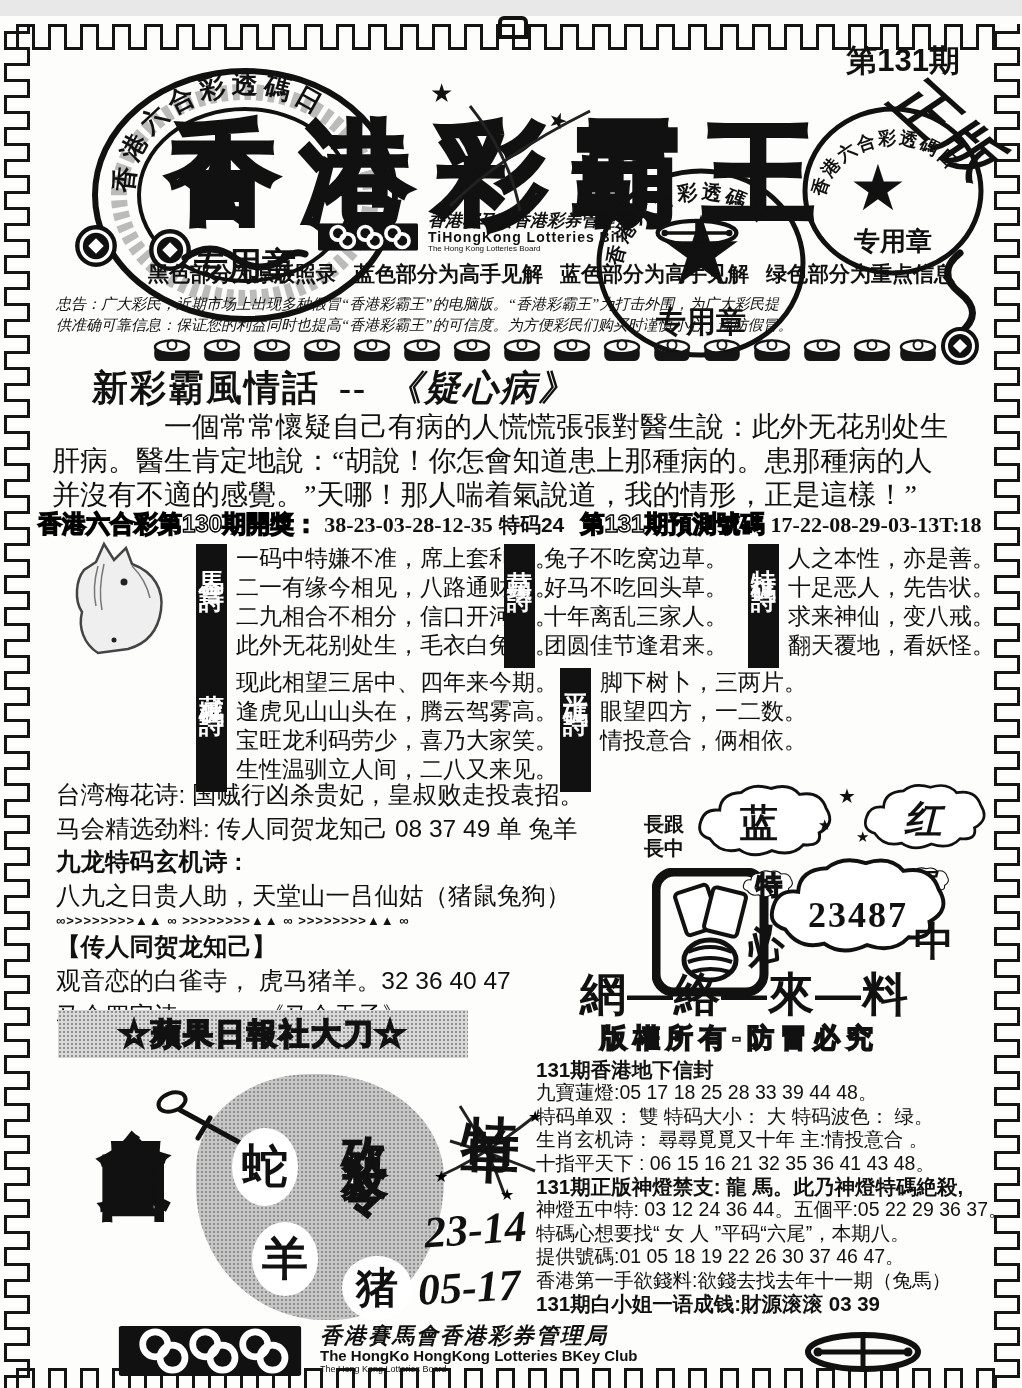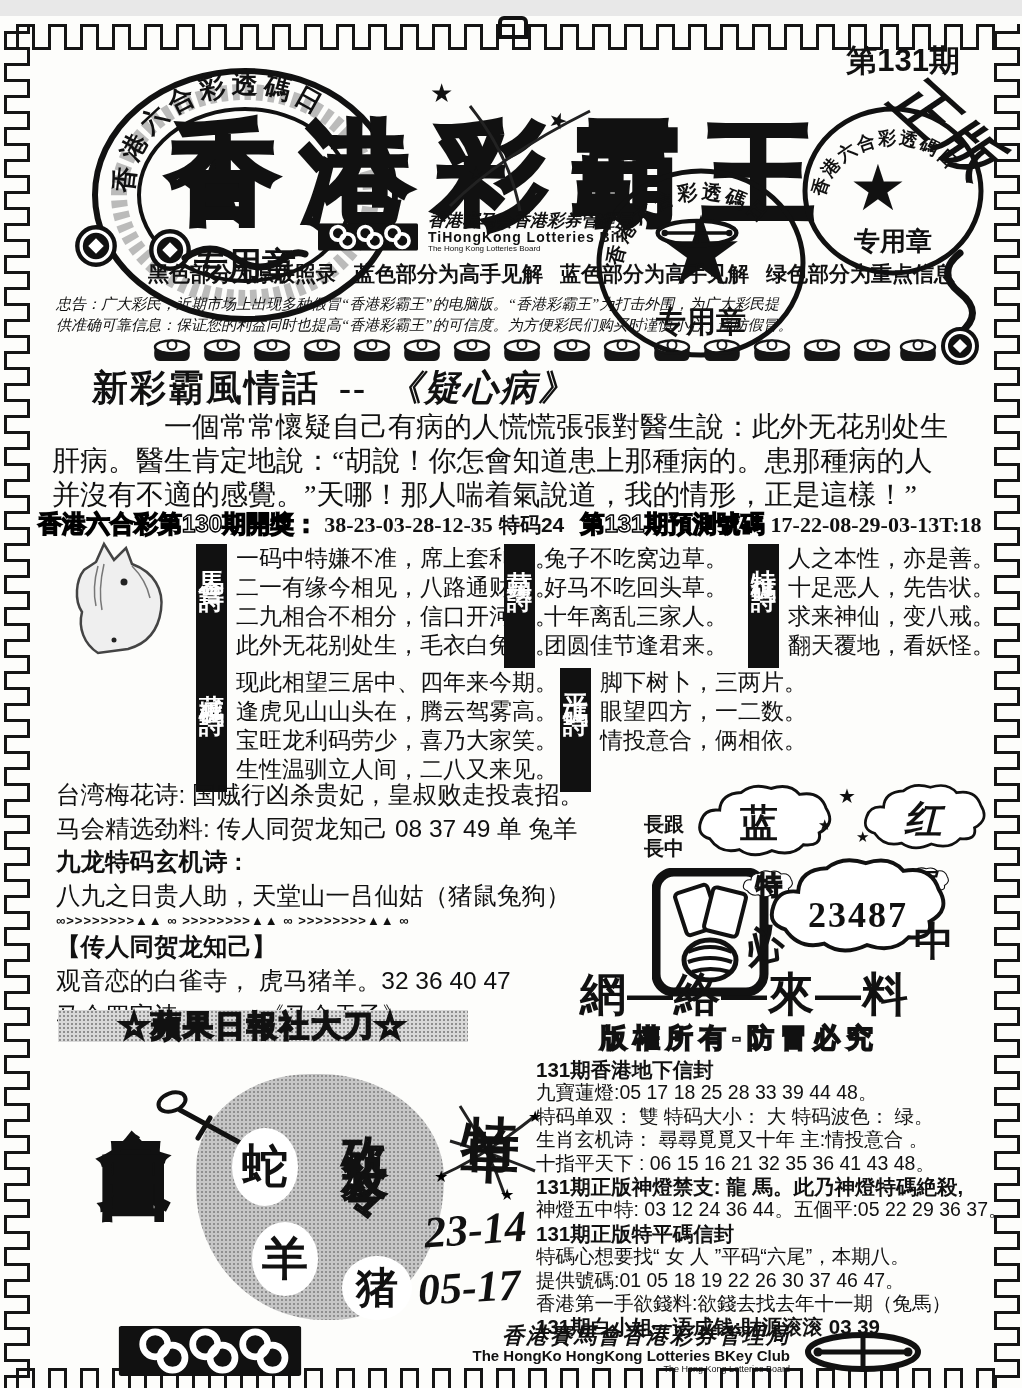--- a/index.html
+++ b/index.html
@@ -254,21 +254,21 @@
     <div class="nowrap b" style="font-size:13px;line-height:18px;letter-spacing:1px">∞&gt;&gt;&gt;&gt;&gt;&gt;&gt;&gt;▲▲ ∞ &gt;&gt;&gt;&gt;&gt;&gt;&gt;&gt;▲▲ ∞ &gt;&gt;&gt;&gt;&gt;&gt;&gt;&gt;▲▲ ∞</div>
     <div class="nowrap b">【传人同贺龙知己】</div>
     <div class="nowrap">观音恋的白雀寺， 虎马猪羊。32 36 40 47</div>
     <div class="nowrap">
       <span>马会四字诗 :</span>
       <span class="b" style="font-size:30px">→</span>
       <span style="margin-left:24px">《马会天子》</span>
     </div>
   </div>
 
-  <div class="abs speckle" style="left:58px;top:994px;width:410px;height:32px;background-color:#d9d9d9;display:flex;align-items:center;justify-content:center">
+  <div class="abs speckle" style="left:58px;top:994px;width:410px;height:48px;background-color:#d9d9d9;display:flex;align-items:center;justify-content:center">
     <span class="b outline nowrap" style="font-size:30px;letter-spacing:2px">☆蘋果日報社大刀☆</span>
   </div>
 
   <div class="abs b nowrap" style="left:644px;top:796px;font-size:20px;line-height:24px">
     <div>長跟</div>
     <div>長中</div>
   </div>
 
   <svg class="abs" style="left:696px;top:764px" width="138" height="82" viewBox="0 0 140 80">
       <use href="#cloud"></use>
@@ -332,31 +332,30 @@
   <div class="abs b hand nowrap" style="left:418px;top:1246px;font-size:44px;transform:rotate(-3deg)">05-17</div>
 
   <div class="abs" style="left:536px;top:1042px">
     <div class="infoline strong">131期香港地下信封</div>
     <div class="infoline">九寶蓮燈:05 17 18 25 28 33 39 44 48。</div>
     <div class="infoline">特码单双： 雙  特码大小： 大  特码波色： 绿。</div>
     <div class="infoline">生肖玄机诗： 尋尋覓覓又十年  主:情投意合 。</div>
     <div class="infoline">十指平天下 : 06 15 16 21 32 35 36 41 43 48。</div>
     <div class="infoline strong">131期正版神燈禁支: 龍 馬。此乃神燈特碼絶殺,</div>
     <div class="infoline">神燈五中特: 03 12 24 36 44。五個平:05 22 29 36 37。</div>
-    <div class="infoline strong">131期正版特平碼信封</div>
     <div class="infoline">特碼心想要找“ 女 人 ”平码“六尾”，本期八。</div>
     <div class="infoline">提供號碼:01 05 18 19 22 26 30 37 46 47。</div>
     <div class="infoline">香港第一手欲錢料:欲錢去找去年十一期（兔馬）</div>
     <div class="infoline strong">131期白小姐一语成钱:財源滚滚 03 39</div>
   </div>
 
   <svg class="abs" style="left:114px;top:1310px" width="192" height="50" viewBox="0 0 190 52">
       <use href="#chainlogo"></use>
     </svg>
-  <div class="abs" style="left:320px;top:1308px;width:470px;text-align:right;line-height:1.1">
+  <div class="abs" style="left:320px;top:1308px;width:470px;text-align:left;line-height:1.1">
     <div class="b hand" style="font-size:22px;letter-spacing:2px">香港賽馬會香港彩券管理局</div>
     <div class="b" style="font-size:15px">The HongKo HongKong Lotteries BKey Club</div>
     <div style="font-size:9px">The Hong Kong Lotteries Board</div>
   </div>
   <svg class="abs" style="left:800px;top:1314px" width="126" height="44" viewBox="0 0 120 44">
       <use href="#ovallogo"></use>
     </svg>
 
 </div>
 

